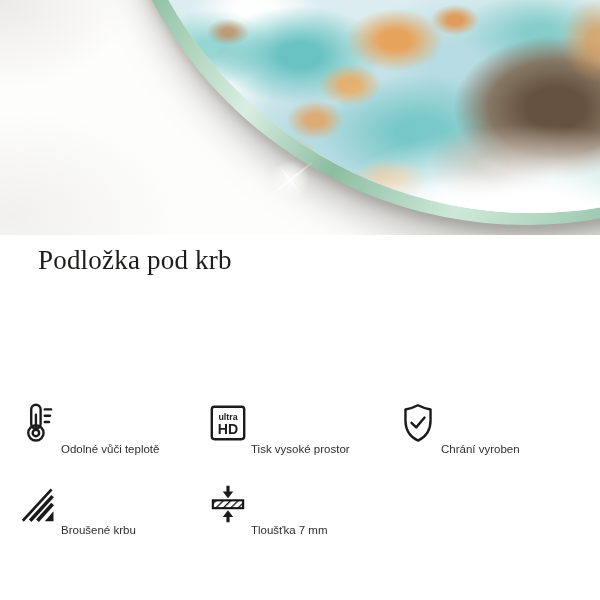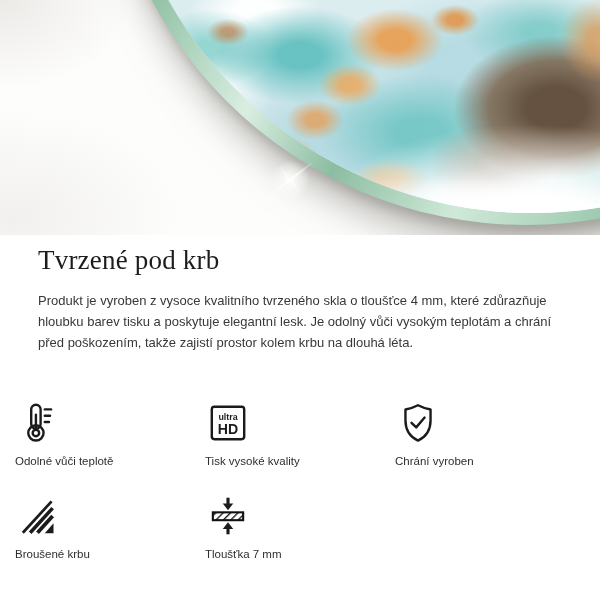--- a/index.html
+++ b/index.html
@@ -81,21 +81,21 @@
   .desc{
     font-size:13px;line-height:21px;color:#383838;
     margin:13px 0 0 0;max-width:528px;
   }
 
   
   .features{
     position:absolute;left:15px;top:398px;
     display:grid;grid-template-columns:repeat(3,190px);row-gap:24px;
   }
-  .feature{display:flex;flex-direction:column;align-items:flex-start;}
+  .feature{display:flex;flex-direction:row;align-items:flex-end;}
   .icon-box{height:50px;display:flex;align-items:center;justify-content:center;margin-bottom:7px;}
   .feature-label{font-size:11.5px;color:#2e2e2e;text-align:center;}
   .icn{display:block;}
   .icn .s{stroke:#1b1b1b;fill:none;stroke-width:2.3;stroke-linecap:round;stroke-linejoin:round;}
   .icn .f{fill:#1b1b1b;stroke:none;}
   .icn text{fill:#1b1b1b;font-family:"Liberation Sans",sans-serif;}
 </style>
 </head>
 <body>
 
@@ -105,23 +105,22 @@
   <div class="marble"></div>
   <div class="sparkle">
     <div class="glow"></div>
       <div class="ray-a"></div>
       <div class="ray-b"></div>
   </div>
 </div>
 
 <div class="copy">
   <h1>
-    <span>Tvrzené pod krb</span><br>
+    <span>Podložka pod krb</span><br>
   </h1>
-  <p class="desc">Produkt je vyroben z vysoce kvalitního tvrzeného skla o tloušťce 4 mm, které zdůrazňuje hloubku barev tisku a poskytuje elegantní lesk. Je odolný vůči vysokým teplotám a chrání před poškozením, takže zajistí prostor kolem krbu na dlouhá léta.</p>
 </div>
 
 <div class="features">
 
   <div class="feature">
     <div class="icon-box">
       <svg class="icn" width="46" height="46" viewBox="0 0 44 44">
         <rect class="s" x="15.5" y="4.5" width="9" height="23" rx="4.5"></rect>
         <circle class="s" cx="20" cy="31.5" r="7.3"></circle>
         <circle class="s" cx="20" cy="31.5" r="3.1" stroke-width="2"></circle>
@@ -135,21 +134,21 @@
   </div>
 
   <div class="feature">
     <div class="icon-box">
       <svg class="icn" width="46" height="46" viewBox="0 0 44 44">
         <rect class="s" x="6.5" y="6.5" width="31" height="31" rx="2.5" stroke-width="2.6"></rect>
         <text x="22" y="19.5" font-size="8.5" font-weight="600" text-anchor="middle">ultra</text>
         <text x="22" y="32.5" font-size="13.5" font-weight="700" text-anchor="middle">HD</text>
       </svg>
     </div>
-    <div class="feature-label">Tisk vysoké kvality</div>
+    <div class="feature-label">Tisk vysoké prostor</div>
   </div>
 
   <div class="feature">
     <div class="icon-box">
       <svg class="icn" width="46" height="46" viewBox="0 0 44 44">
         <path class="s" d="M22 5 C26.3 7.2 30.5 8.5 34 9.1 L34 19.5 C34 28.8 29.3 35.3 22 38.8 C14.7 35.3 10 28.8 10 19.5 L10 9.1 C13.5 8.5 17.7 7.2 22 5 Z"></path>
         <path class="s" d="M15.8 21.8 L20.3 26.2 L28.3 16.8" stroke-width="2.5"></path>
       </svg>
     </div>
     <div class="feature-label">Chrání vyroben</div>

